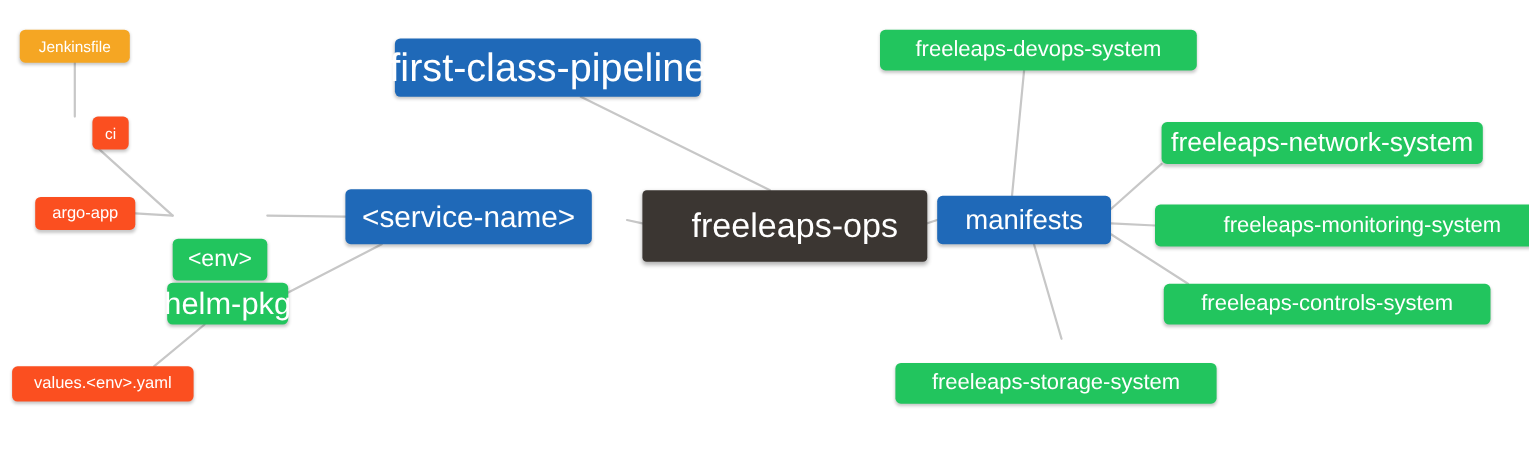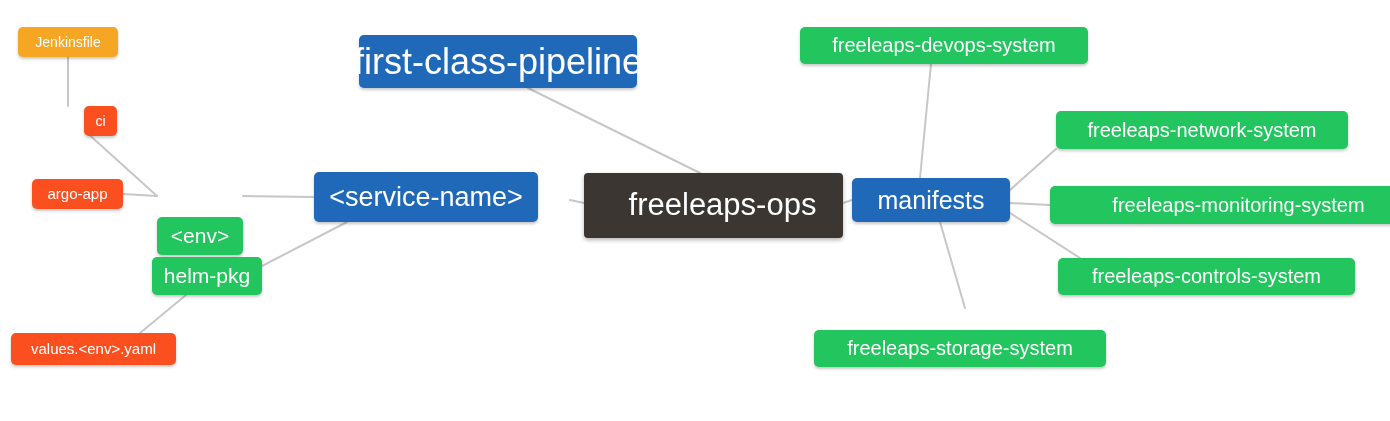--- a/index.html
+++ b/index.html
@@ -78,42 +78,42 @@
       </div>
       <div class="node" style="left: 52px; top: 106px; width: 33px; height: 30px; background: rgb(251, 79, 32); font-size: 14px; margin-left: 32px;">
         <span class="label">ci</span>
       </div>
       <div class="node" style="left: 32px; top: 179px; width: 91px; height: 30px; background: rgb(251, 79, 32); font-size: 15px;">
         <span class="label">argo-app</span>
       </div>
       <div class="node" style="left: 157px; top: 177px; width: 86px; height: 38px; background: rgb(34, 197, 94); font-size: 21px; margin-top: 40px;">
         <span class="label">&lt;env&gt;</span>
       </div>
-      <div class="node" style="left: 152px; top: 257px; width: 110px; height: 38px; background: rgb(34, 197, 94); font-size: 21px;">
+      <div class="node" style="left: 152px; top: 257px; width: 110px; height: 38px; background: rgb(34, 197, 94); font-size: 28px;">
         <span class="label">helm-pkg</span>
       </div>
       <div class="node" style="left: 11px; top: 333px; width: 165px; height: 32px; background: rgb(251, 79, 32); font-size: 15px;">
         <span class="label">values.&lt;env&gt;.yaml</span>
       </div>
       <div class="node" style="left: 314px; top: 35px; width: 278px; height: 53px; background: rgb(31, 105, 184); font-size: 36px; margin-left: 45px;">
         <span class="label">first-class-pipeline</span>
       </div>
       <div class="node" style="left: 314px; top: 172px; width: 224px; height: 50px; background: rgb(31, 105, 184); font-size: 27px;">
         <span class="label">&lt;service-name&gt;</span>
       </div>
       <div class="node root" style="left: 584px; top: 173px; width: 259px; height: 65px; background: rgb(59, 54, 50); font-size: 31px;">
         <span class="label">freeleaps-ops</span>
       </div>
       <div class="node" style="left: 852px; top: 178px; width: 158px; height: 44px; background: rgb(31, 105, 184); font-size: 25px; text-align: right;">
         <span class="label">manifests</span>
       </div>
       <div class="node" style="left: 800px; top: 27px; width: 288px; height: 37px; background: rgb(34, 197, 94); font-size: 20px;">
         <span class="label">freeleaps-devops-system</span>
       </div>
-      <div class="node" style="left: 1056px; top: 111px; width: 292px; height: 38px; background: rgb(34, 197, 94); font-size: 20px;">
+      <div class="node" style="left: 1056px; top: 111px; width: 292px; height: 38px; background: rgb(34, 197, 94); font-size: 24px;">
         <span class="label">freeleaps-network-system</span>
       </div>
       <div class="node" style="left: 1050px; top: 186px; width: 377px; height: 38px; background: rgb(34, 197, 94); font-size: 20px;">
         <span class="label">freeleaps-monitoring-system</span>
       </div>
       <div class="node" style="left: 1058px; top: 258px; width: 297px; height: 37px; background: rgb(34, 197, 94); font-size: 20px;">
         <span class="label">freeleaps-controls-system</span>
       </div>
       <div class="node" style="left: 814px; top: 308px; width: 292px; height: 37px; background: rgb(34, 197, 94); font-size: 20px; margin-top: 22px;">
         <span class="label">freeleaps-storage-system</span>

